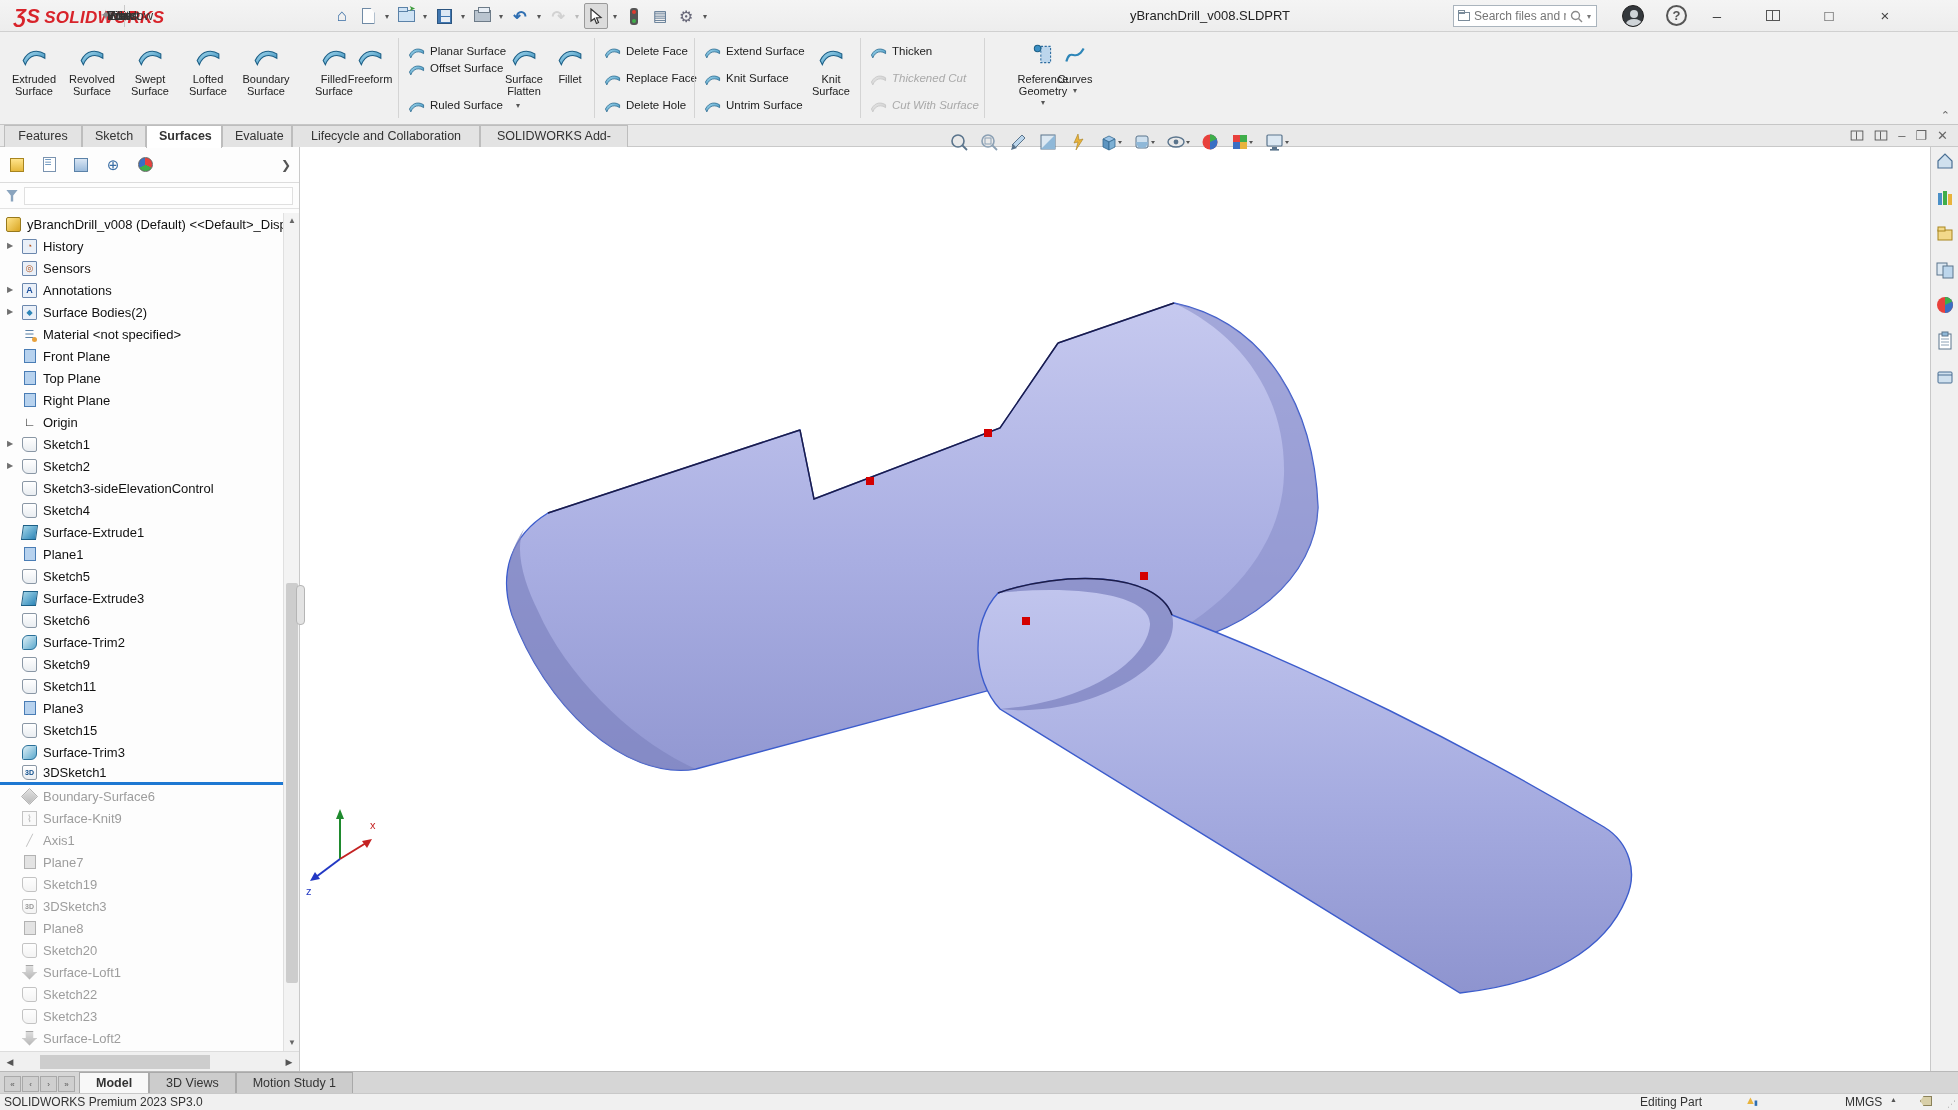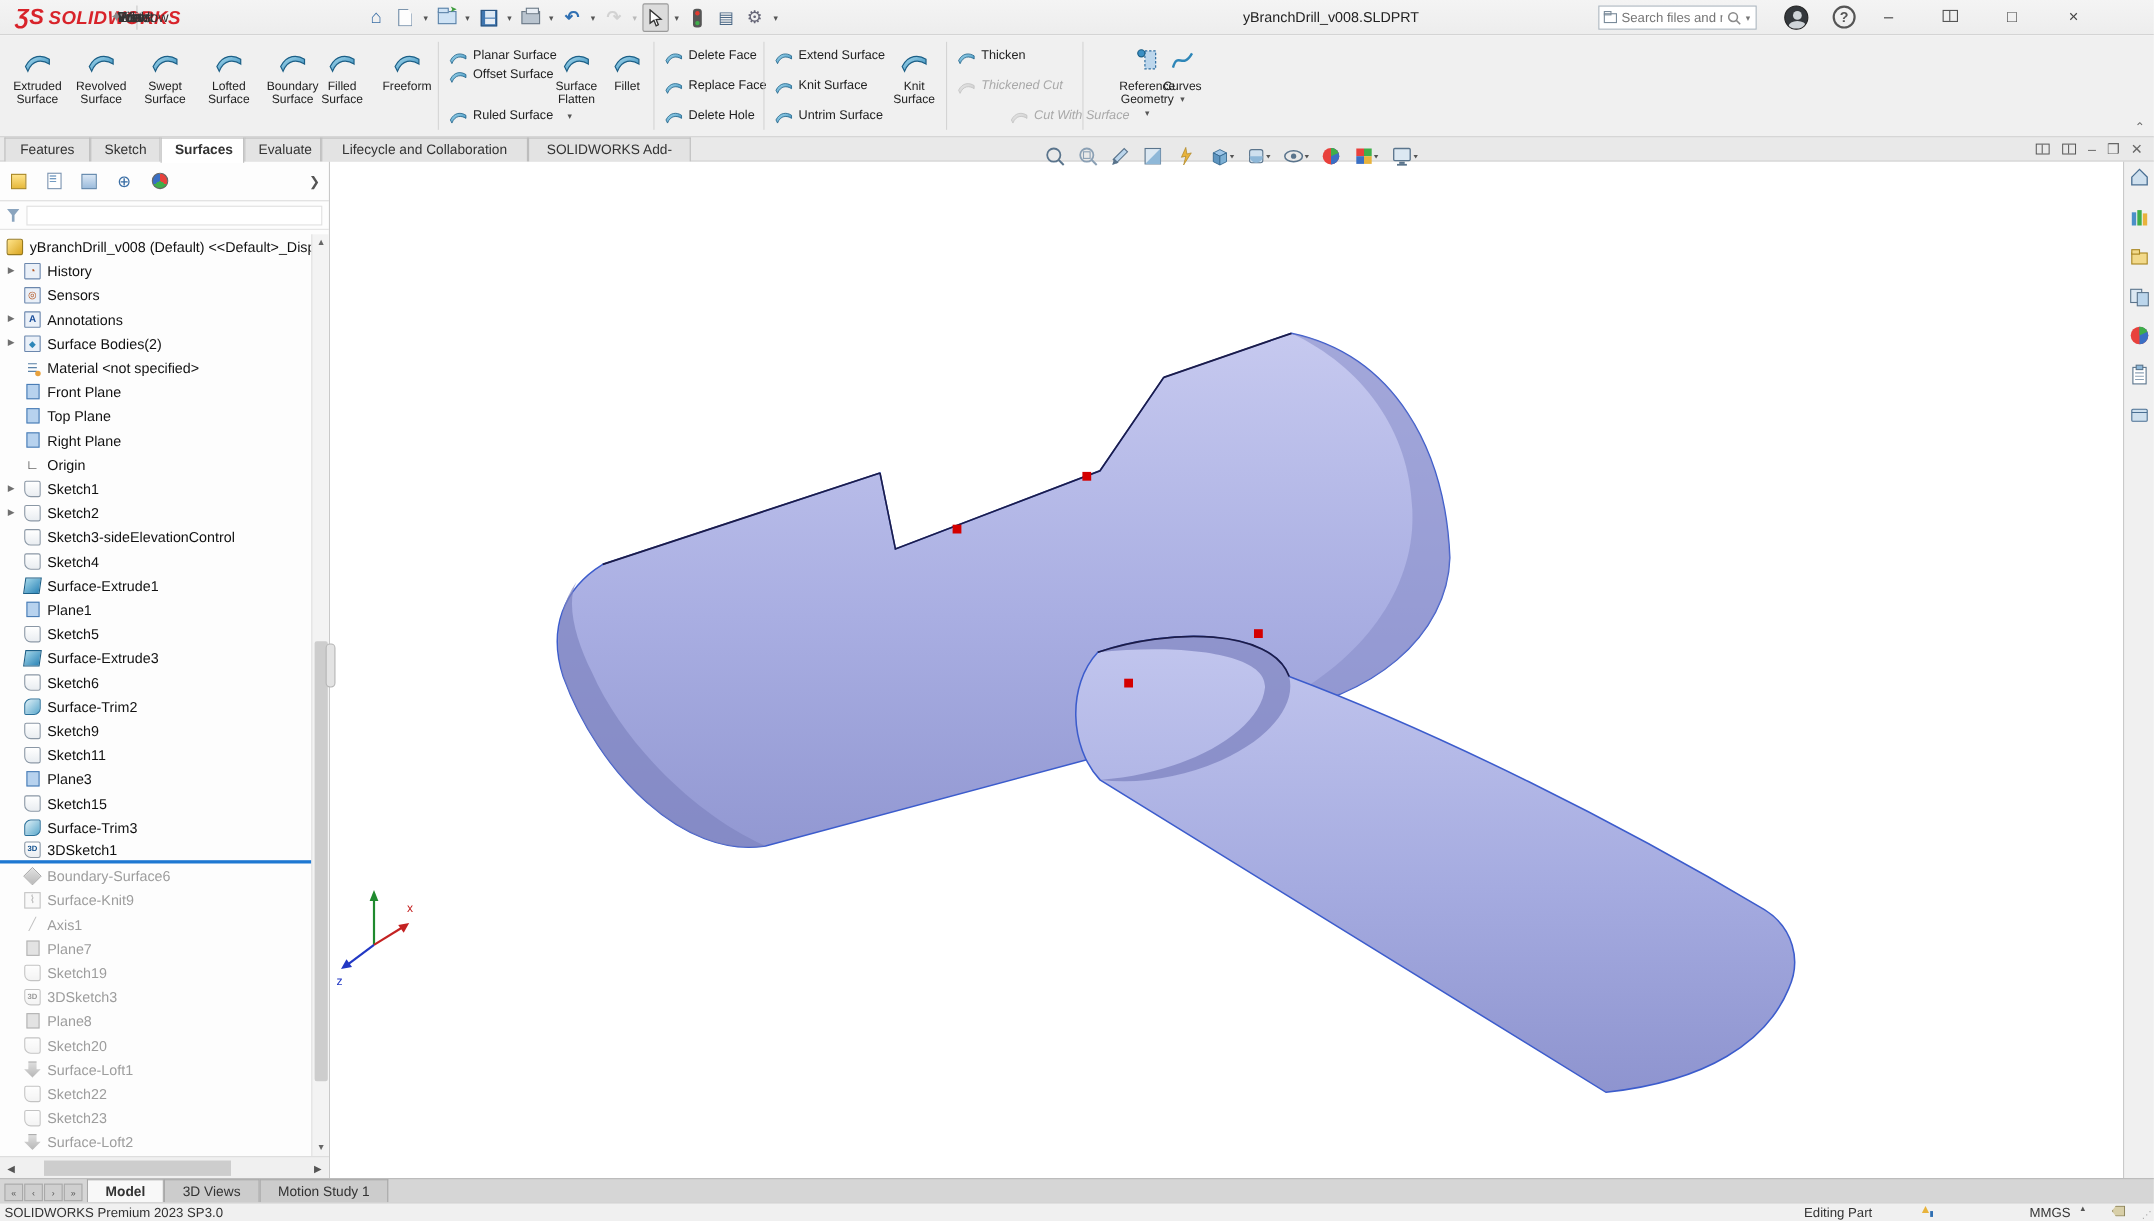--- a/index.html
+++ b/index.html
@@ -319,21 +319,21 @@
         <use href="#sh"></use>
       </svg>
       <span>Lofted Surface</span>
     </div>
   <div class="bigbtn" style="left:238px">
       <svg class="si" width="26" height="26">
         <use href="#sh"></use>
       </svg>
       <span>Boundary Surface</span>
     </div>
-  <div class="bigbtn" style="left:283px">
+  <div class="bigbtn" style="left:306px">
       <svg class="si" width="26" height="26">
         <use href="#sh"></use>
       </svg>
       <span>Filled Surface</span>
     </div>
   <div class="bigbtn" style="left:342px">
       <svg class="si" width="26" height="26">
         <use href="#sh"></use>
       </svg>
       <span>Freeform</span>
@@ -430,21 +430,21 @@
         <use href="#sh"></use>
       </svg>
       <span>Thicken</span>
     </div>
   <div class="rowbtn disabled" style="left:866px; top:33px">
       <svg class="si" width="17" height="17">
         <use href="#sh"></use>
       </svg>
       <span>Thickened Cut</span>
     </div>
-  <div class="rowbtn disabled" style="left:914px; top:60px">
+  <div class="rowbtn disabled" style="left:866px; top:60px">
       <svg class="si" width="17" height="17">
         <use href="#sh"></use>
       </svg>
       <span>Cut With Surface</span>
     </div>
 
   <div class="rsep" style="left:984px"></div>
 
   <div class="bigbtn" style="left:1012px; width:62px">
       <svg class="si" width="26" height="26">

